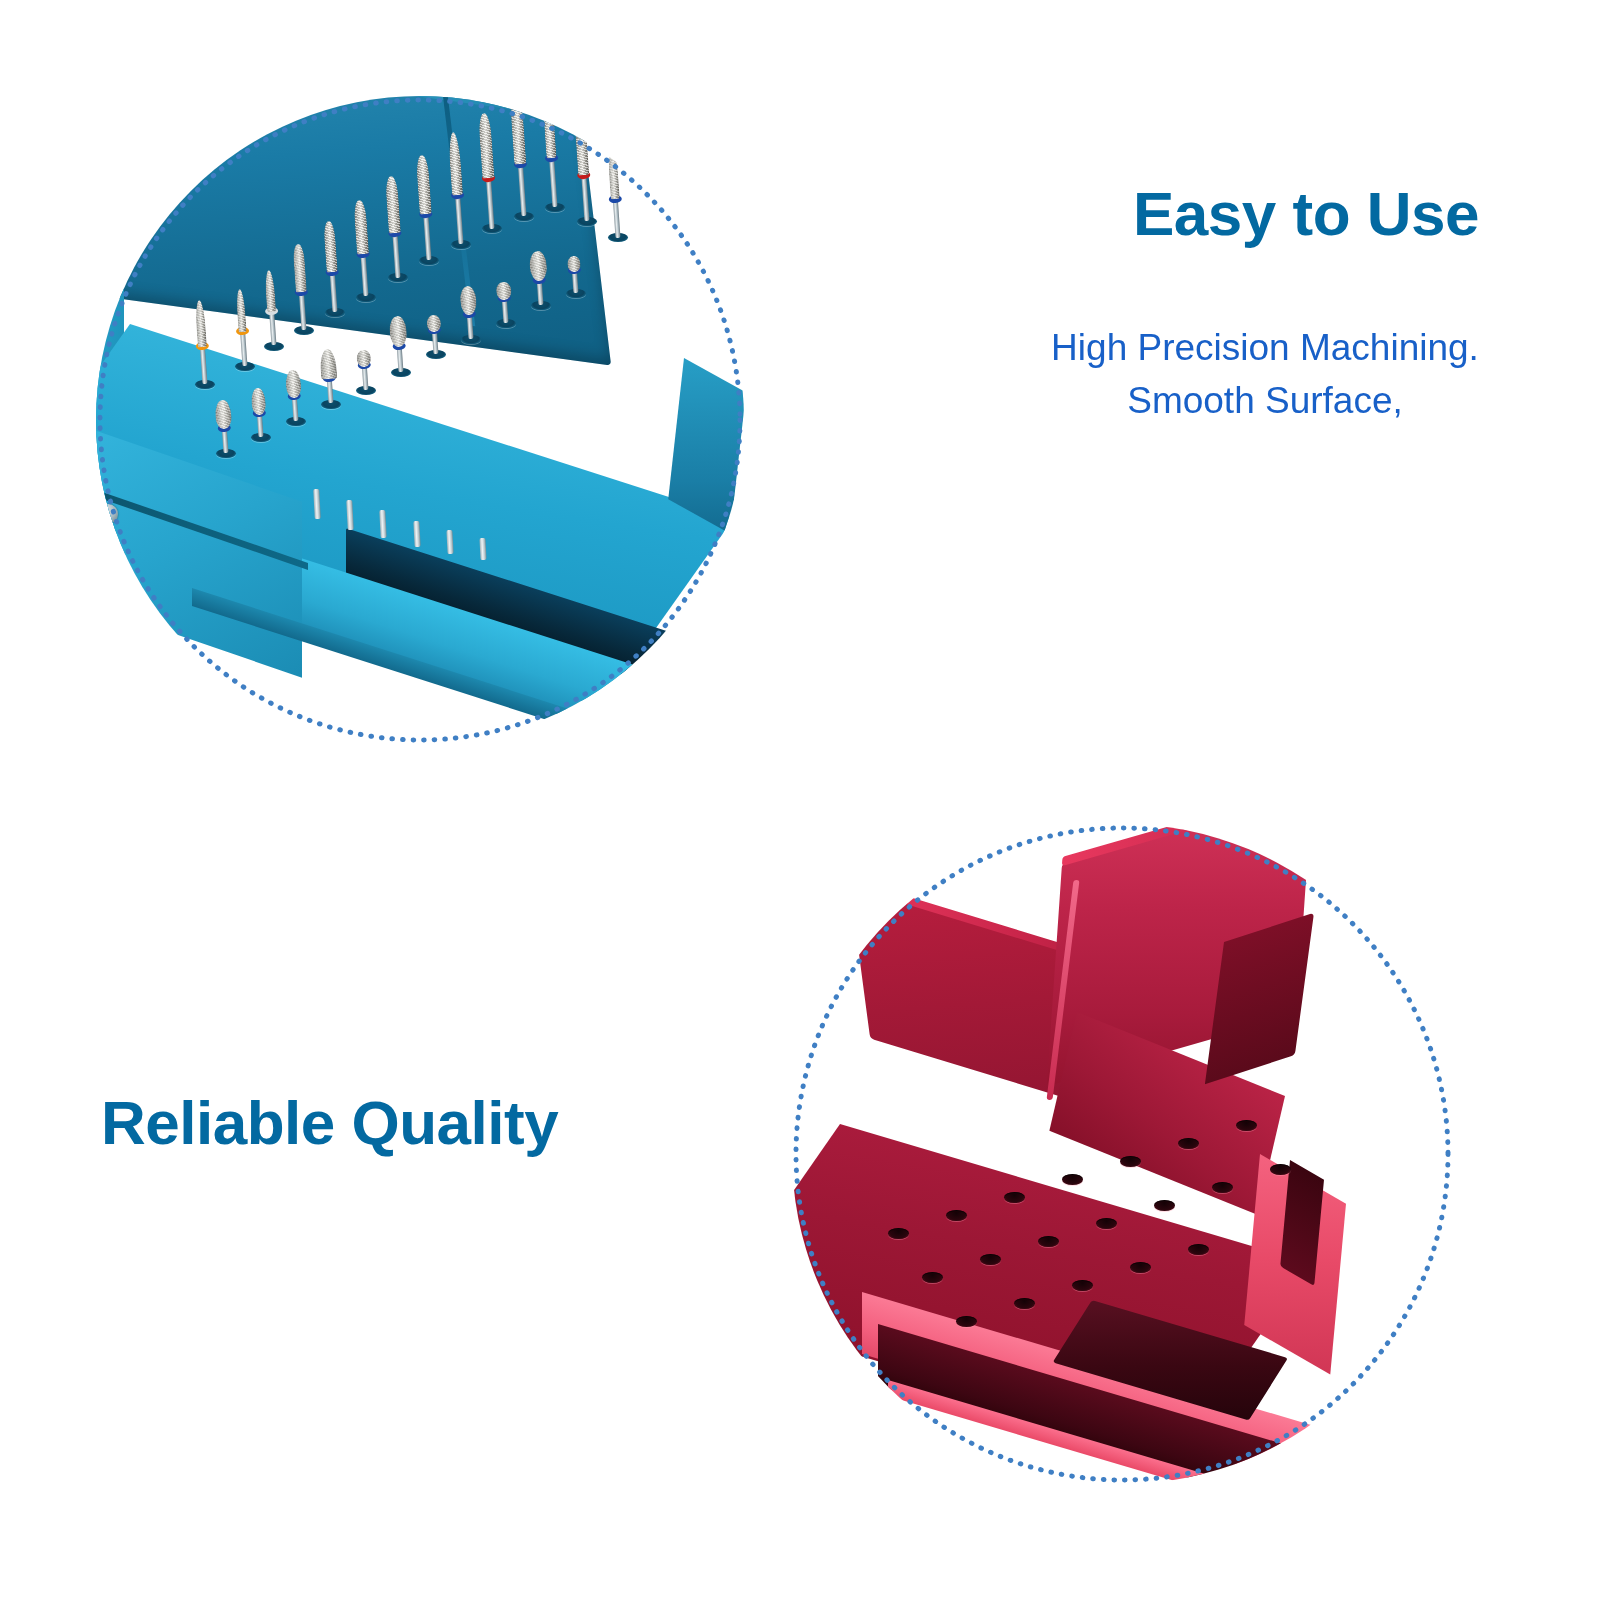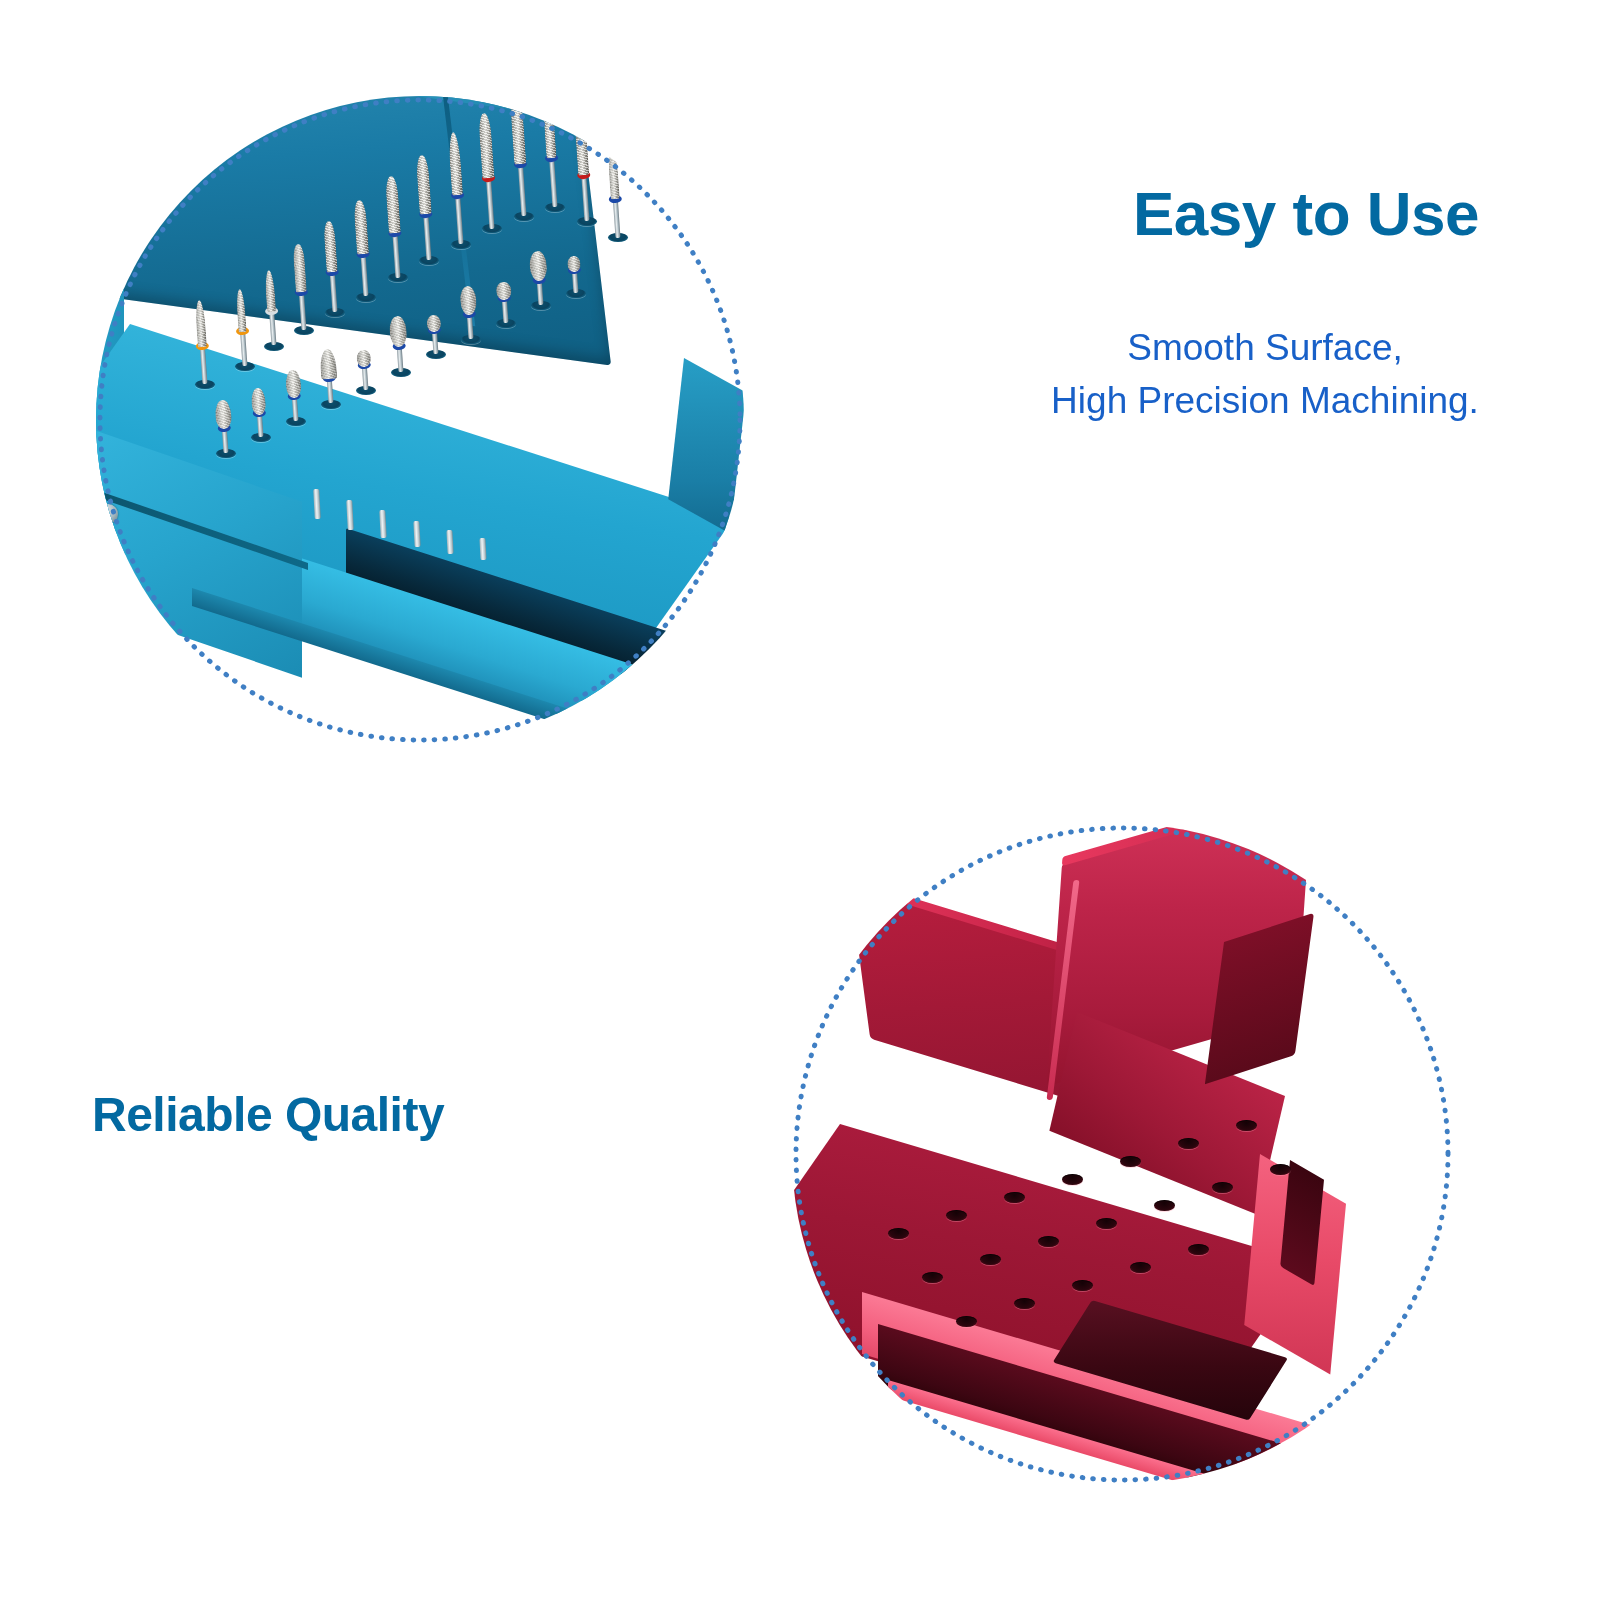--- a/index.html
+++ b/index.html
@@ -13,21 +13,21 @@
 
   
   .headline {
     position: absolute;
     font-weight: 700;
     color: #0369a1;
     letter-spacing: -0.5px;
     white-space: nowrap;
   }
   #headline-easy { left: 1133px; top: 178px; font-size: 62px; }
-  #headline-reliable { left: 92px; top: 1087px; font-size: 48px; }
+  #headline-reliable { left: 101px; top: 1087px; font-size: 62px; }
 
   .subcopy {
     position: absolute;
     color: #1860c8;
     font-size: 37px;
     line-height: 1.42;
     text-align: center;
     white-space: nowrap;
   }
   #subcopy-easy { left: 1005px; top: 322px; width: 520px; }
@@ -499,22 +499,22 @@
     <div class="dotted-ring">
       <svg viewBox="0 0 648 648" aria-hidden="true">
         <circle cx="324" cy="324" r="320" fill="none" stroke="#3f7fc4" stroke-width="5" stroke-linecap="round" stroke-dasharray="0.6 10"></circle>
       </svg>
     </div>
   </div>
 
   <h1 class="headline" id="headline-easy">Easy to Use</h1>
 
   <div class="subcopy" id="subcopy-easy">
+    <span class="line">High Precision Machining.</span>
     <span class="line">Smooth Surface,</span>
-    <span class="line">High Precision Machining.</span>
   </div>
 
   <h1 class="headline" id="headline-reliable">Reliable Quality</h1>
 
   <div class="callout" id="callout-pink">
 
     <div class="photo-clip">
       <div class="pink-scene">
 
         <div class="pink-lid-left"></div>

